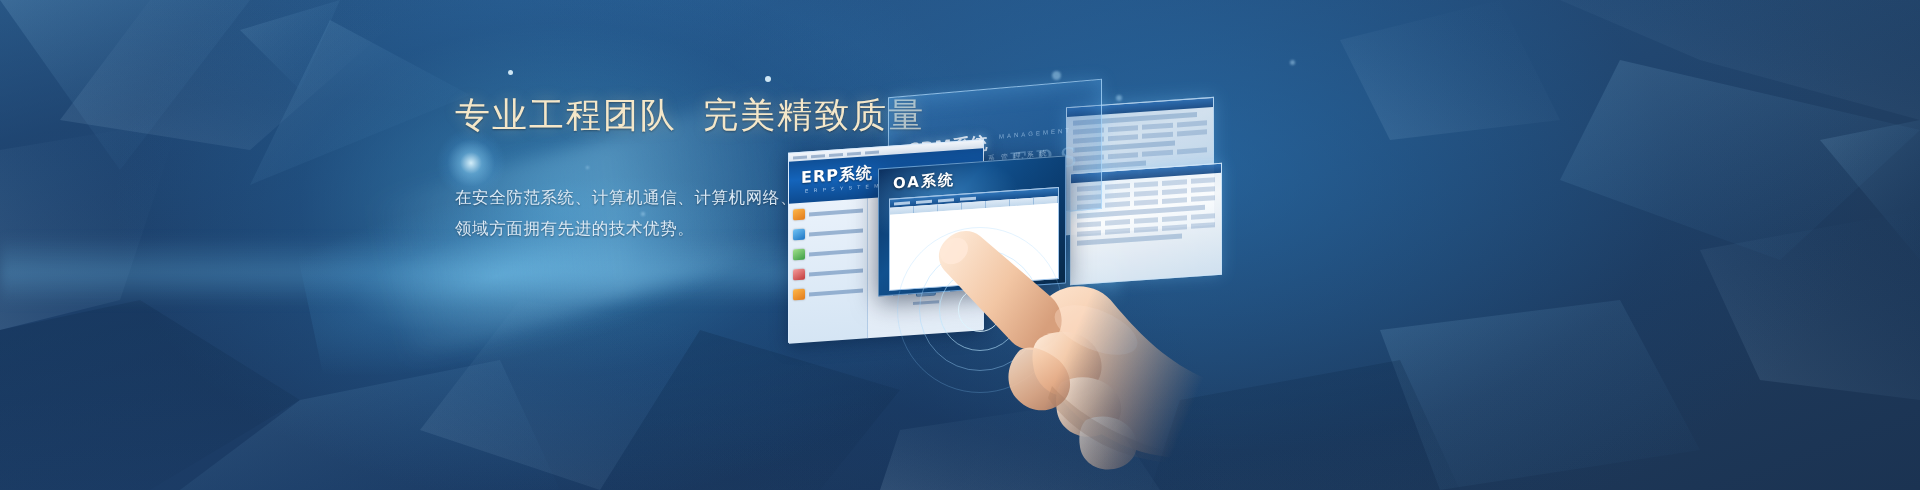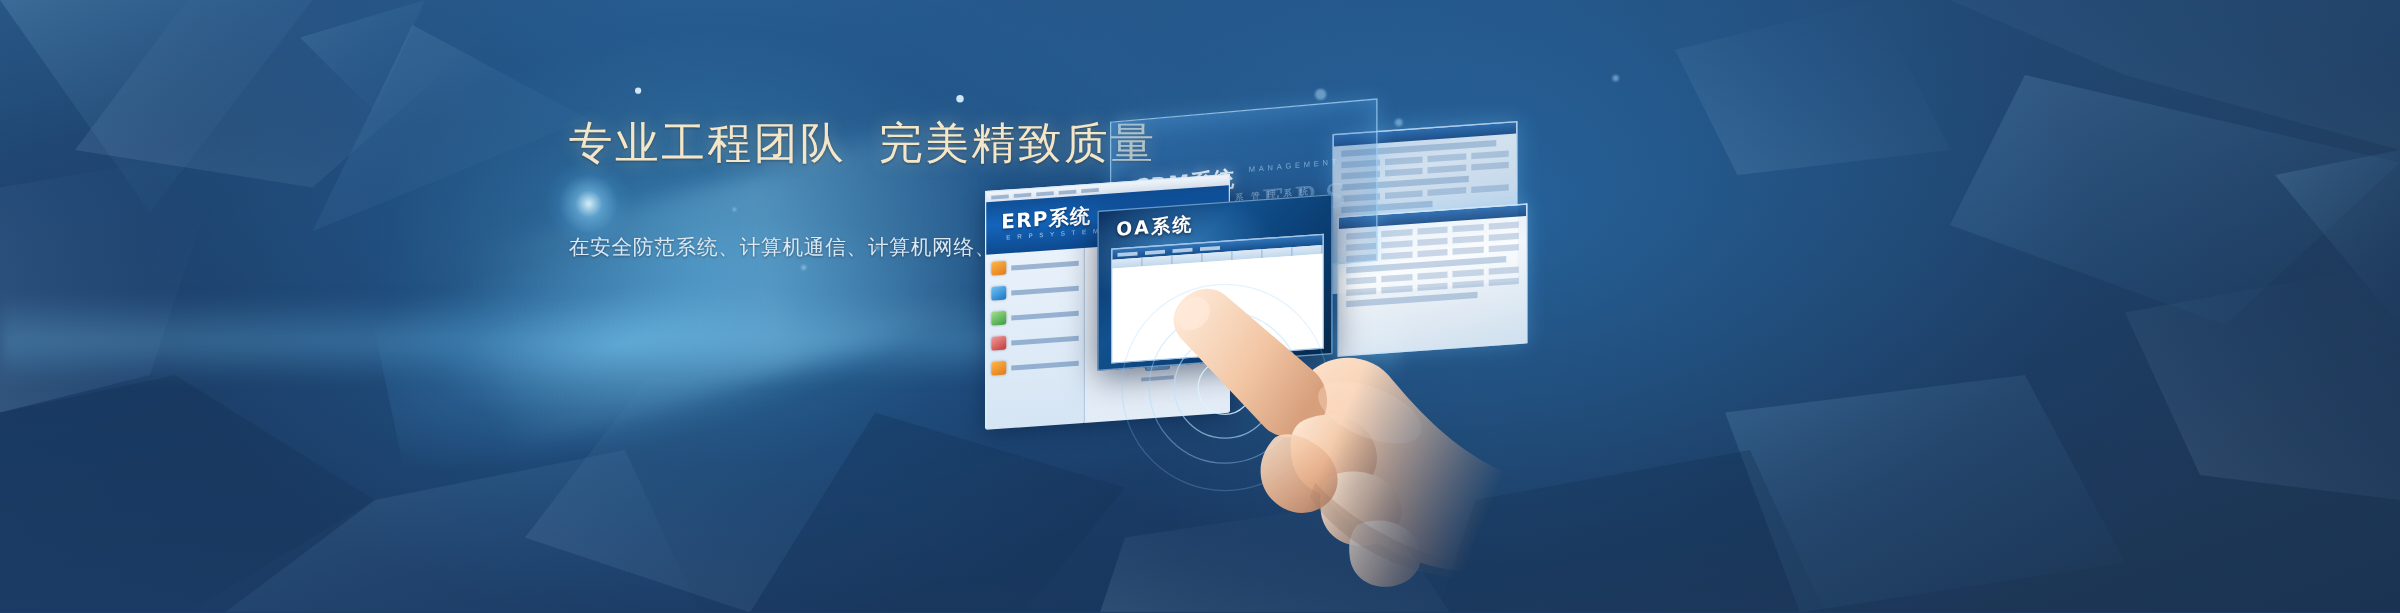--- a/index.html
+++ b/index.html
@@ -255,20 +255,21 @@
   <div class="dot soft" style="left:1116px;top:95px;width:6px;height:6px;"></div>
   <div class="dot soft" style="left:700px;top:196px;width:4px;height:4px;"></div>
   <div class="dot soft" style="left:641px;top:212px;width:4px;height:4px;"></div>
   <div class="dot soft" style="left:586px;top:166px;width:3px;height:3px;"></div>
   <div class="dot soft" style="left:1290px;top:60px;width:5px;height:5px;"></div>
 
   <div class="copy">
     <div class="headline">专业工程团队  完美精致质量</div>
     <div class="subcopy">
       <div class="subline">在安全防范系统、计算机通信、计算机网络、智能大厦</div>
+      <div class="subline">领域方面拥有先进的技术优势。</div>
     </div>
   </div>
 
   <div class="cluster">
 
     <div class="win win-back1">
       <div class="bar"></div>
       <div class="rowline w85"></div>
       <div class="gridcell">
           <i></i>

